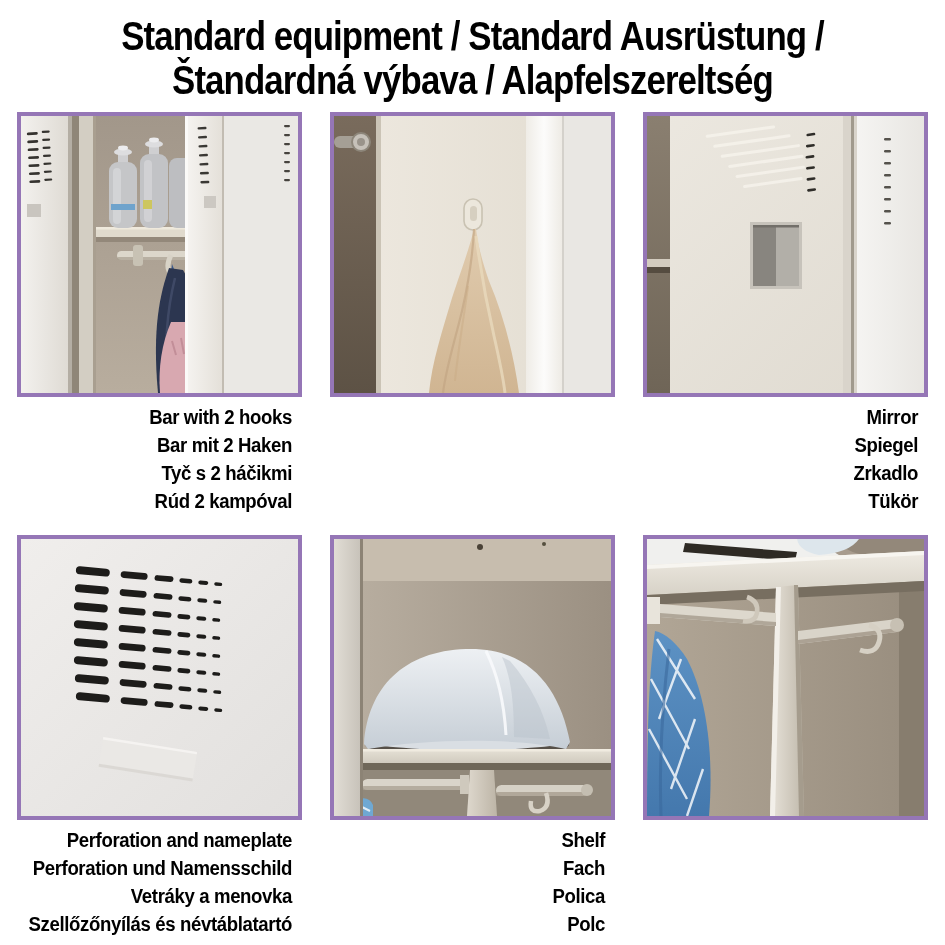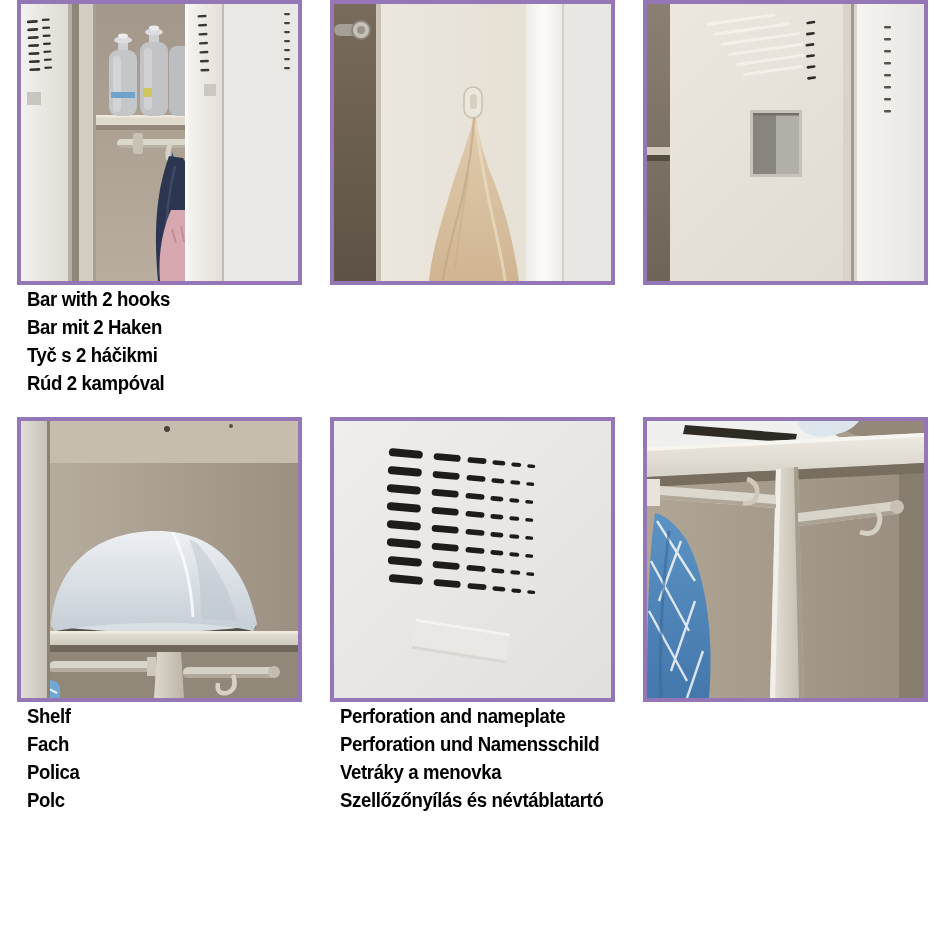--- a/index.html
+++ b/index.html
@@ -9,29 +9,33 @@
   .title { text-align:center; margin:14px 0 10px 0; }
   .tline { display:block; font-size:40px; font-weight:bold; line-height:44px;
            letter-spacing:-1px; transform:scaleX(0.87); white-space:nowrap; }
 
   .grid { display:grid; grid-template-columns:repeat(3,285px); justify-content:center;
           column-gap:28px; row-gap:20px; }
   figure.cell { margin:0; }
   .photo { width:285px; height:285px; border:4px solid #9576b6; background:#e9e5dc; }
   .photo svg { display:block; width:277px; height:277px; }
 
-  .caps { margin-top:0; text-align:left; }
+  .caps { margin-top:6px; text-align:right; }
   .cap { display:block; font-size:20px; font-weight:bold; line-height:28px;
          letter-spacing:-0.4px; white-space:nowrap; transform:scaleX(0.93); }
 </style>
 </head>
 <body>
 
 <div class="page">
 
+  <h1 class="title">
+    <span class="tline">Standard equipment / Standard Ausrüstung /</span>
+    <span class="tline">Štandardná výbava / Alapfelszereltség</span>
+  </h1>
 
   <div class="grid">
 
     <figure class="cell">
       <div class="photo">
         <svg viewBox="0 0 277 277" preserveAspectRatio="none">
           <defs>
             <linearGradient id="p1int" x1="0" y1="0" x2="0" y2="1">
                 <stop offset="0" stop-color="#a2978a"></stop>
                 <stop offset="1" stop-color="#b8ad9e"></stop>
@@ -246,20 +250,117 @@
               <rect x="237" y="46" width="7" height="2.4" rx="1.2"></rect>
                 <rect x="237" y="58" width="7" height="2.4" rx="1.2"></rect>
               <rect x="237" y="70" width="7" height="2.4" rx="1.2"></rect>
                 <rect x="237" y="82" width="7" height="2.4" rx="1.2"></rect>
               <rect x="237" y="94" width="7" height="2.4" rx="1.2"></rect>
                 <rect x="237" y="106" width="7" height="2.4" rx="1.2"></rect>
             </g>
           </g>
         </svg>
       </div>
+      <figcaption class="caps">
+        <span class="cap">Mirror</span>
+        <span class="cap">Spiegel</span>
+        <span class="cap">Zrkadlo</span>
+        <span class="cap">Tükör</span>
+      </figcaption>
+    </figure>
+
+    <figure class="cell">
+      <div class="photo">
+        <svg viewBox="0 0 277 277" preserveAspectRatio="none">
+          <defs>
+            <linearGradient id="p4bg" x1="0" y1="0" x2="1" y2="1">
+                <stop offset="0" stop-color="#f0eeec"></stop>
+                <stop offset="1" stop-color="#e2e0de"></stop>
+              </linearGradient>
+          </defs>
+          <rect width="277" height="277" fill="url(#p4bg)"></rect>
+          <g fill="#1d1c1a">
+            <g transform="rotate(5 55 30)">
+                <rect x="55" y="27" width="34" height="8" rx="4"></rect>
+                <rect x="100" y="28" width="27" height="6.8" rx="3.4"></rect>
+                <rect x="134" y="29" width="19" height="5.6" rx="2.8"></rect>
+                <rect x="159" y="30" width="13" height="4.6" rx="2.3"></rect>
+                <rect x="178" y="30.5" width="10" height="4" rx="2"></rect>
+                <rect x="194" y="31" width="8" height="3.4" rx="1.7"></rect>
+              </g>
+            <g transform="rotate(5 55 48)">
+                <rect x="54" y="45" width="34" height="8" rx="4"></rect>
+                <rect x="99" y="46" width="27" height="6.8" rx="3.4"></rect>
+                <rect x="133" y="47" width="19" height="5.6" rx="2.8"></rect>
+                <rect x="158" y="48" width="13" height="4.6" rx="2.3"></rect>
+                <rect x="177" y="48.5" width="10" height="4" rx="2"></rect>
+                <rect x="193" y="49" width="8" height="3.4" rx="1.7"></rect>
+              </g>
+            <g transform="rotate(5 55 66)">
+                <rect x="53" y="63" width="34" height="8" rx="4"></rect>
+                <rect x="98" y="64" width="27" height="6.8" rx="3.4"></rect>
+                <rect x="132" y="65" width="19" height="5.6" rx="2.8"></rect>
+                <rect x="157" y="66" width="13" height="4.6" rx="2.3"></rect>
+                <rect x="176" y="66.5" width="10" height="4" rx="2"></rect>
+                <rect x="192" y="67" width="8" height="3.4" rx="1.7"></rect>
+              </g>
+            <g transform="rotate(5 55 84)">
+                <rect x="53" y="81" width="34" height="8" rx="4"></rect>
+                <rect x="98" y="82" width="27" height="6.8" rx="3.4"></rect>
+                <rect x="132" y="83" width="19" height="5.6" rx="2.8"></rect>
+                <rect x="157" y="84" width="13" height="4.6" rx="2.3"></rect>
+                <rect x="176" y="84.5" width="10" height="4" rx="2"></rect>
+                <rect x="192" y="85" width="8" height="3.4" rx="1.7"></rect>
+              </g>
+            <g transform="rotate(5 55 102)">
+                <rect x="53" y="99" width="34" height="8" rx="4"></rect>
+                <rect x="98" y="100" width="27" height="6.8" rx="3.4"></rect>
+                <rect x="132" y="101" width="19" height="5.6" rx="2.8"></rect>
+                <rect x="157" y="102" width="13" height="4.6" rx="2.3"></rect>
+                <rect x="176" y="102.5" width="10" height="4" rx="2"></rect>
+                <rect x="192" y="103" width="8" height="3.4" rx="1.7"></rect>
+              </g>
+            <g transform="rotate(5 55 120)">
+                <rect x="53" y="117" width="34" height="8" rx="4"></rect>
+                <rect x="98" y="118" width="27" height="6.8" rx="3.4"></rect>
+                <rect x="132" y="119" width="19" height="5.6" rx="2.8"></rect>
+                <rect x="157" y="120" width="13" height="4.6" rx="2.3"></rect>
+                <rect x="176" y="120.5" width="10" height="4" rx="2"></rect>
+                <rect x="192" y="121" width="8" height="3.4" rx="1.7"></rect>
+              </g>
+            <g transform="rotate(5 55 138)">
+                <rect x="54" y="135" width="34" height="8" rx="4"></rect>
+                <rect x="99" y="136" width="27" height="6.8" rx="3.4"></rect>
+                <rect x="133" y="137" width="19" height="5.6" rx="2.8"></rect>
+                <rect x="158" y="138" width="13" height="4.6" rx="2.3"></rect>
+                <rect x="177" y="138.5" width="10" height="4" rx="2"></rect>
+                <rect x="193" y="139" width="8" height="3.4" rx="1.7"></rect>
+              </g>
+            <g transform="rotate(5 55 156)">
+                <rect x="55" y="153" width="34" height="8" rx="4"></rect>
+                <rect x="100" y="154" width="27" height="6.8" rx="3.4"></rect>
+                <rect x="134" y="155" width="19" height="5.6" rx="2.8"></rect>
+                <rect x="159" y="156" width="13" height="4.6" rx="2.3"></rect>
+                <rect x="178" y="156.5" width="10" height="4" rx="2"></rect>
+                <rect x="194" y="157" width="8" height="3.4" rx="1.7"></rect>
+              </g>
+          </g>
+          <g transform="rotate(9 82 200)">
+            <rect x="82" y="198" width="95" height="30" fill="#eae8e5"></rect>
+            <rect x="82" y="198" width="95" height="2.5" fill="#f5f3f1"></rect>
+            <rect x="82" y="225" width="95" height="3" fill="#d4d1cd" opacity="0.7"></rect>
+          </g>
+        </svg>
+      </div>
+      <figcaption class="caps">
+        <span class="cap">Perforation and nameplate</span>
+        <span class="cap">Perforation und Namensschild</span>
+        <span class="cap">Vetráky a menovka</span>
+        <span class="cap">Szellőzőnyílás és névtáblatartó</span>
+      </figcaption>
     </figure>
 
     <figure class="cell">
       <div class="photo">
         <svg viewBox="0 0 277 277" preserveAspectRatio="none">
           <defs>
             <linearGradient id="p5wall" x1="0" y1="0" x2="1" y2="0">
                 <stop offset="0" stop-color="#bab0a2"></stop>
                 <stop offset="1" stop-color="#9b9082"></stop>
               </linearGradient>
@@ -320,111 +421,20 @@
         <span class="cap">Fach</span>
         <span class="cap">Polica</span>
         <span class="cap">Polc</span>
       </figcaption>
     </figure>
 
     <figure class="cell">
       <div class="photo">
         <svg viewBox="0 0 277 277" preserveAspectRatio="none">
           <defs>
-            <linearGradient id="p4bg" x1="0" y1="0" x2="1" y2="1">
-                <stop offset="0" stop-color="#f0eeec"></stop>
-                <stop offset="1" stop-color="#e2e0de"></stop>
-              </linearGradient>
-          </defs>
-          <rect width="277" height="277" fill="url(#p4bg)"></rect>
-          <g fill="#1d1c1a">
-            <g transform="rotate(5 55 30)">
-                <rect x="55" y="27" width="34" height="8" rx="4"></rect>
-                <rect x="100" y="28" width="27" height="6.8" rx="3.4"></rect>
-                <rect x="134" y="29" width="19" height="5.6" rx="2.8"></rect>
-                <rect x="159" y="30" width="13" height="4.6" rx="2.3"></rect>
-                <rect x="178" y="30.5" width="10" height="4" rx="2"></rect>
-                <rect x="194" y="31" width="8" height="3.4" rx="1.7"></rect>
-              </g>
-            <g transform="rotate(5 55 48)">
-                <rect x="54" y="45" width="34" height="8" rx="4"></rect>
-                <rect x="99" y="46" width="27" height="6.8" rx="3.4"></rect>
-                <rect x="133" y="47" width="19" height="5.6" rx="2.8"></rect>
-                <rect x="158" y="48" width="13" height="4.6" rx="2.3"></rect>
-                <rect x="177" y="48.5" width="10" height="4" rx="2"></rect>
-                <rect x="193" y="49" width="8" height="3.4" rx="1.7"></rect>
-              </g>
-            <g transform="rotate(5 55 66)">
-                <rect x="53" y="63" width="34" height="8" rx="4"></rect>
-                <rect x="98" y="64" width="27" height="6.8" rx="3.4"></rect>
-                <rect x="132" y="65" width="19" height="5.6" rx="2.8"></rect>
-                <rect x="157" y="66" width="13" height="4.6" rx="2.3"></rect>
-                <rect x="176" y="66.5" width="10" height="4" rx="2"></rect>
-                <rect x="192" y="67" width="8" height="3.4" rx="1.7"></rect>
-              </g>
-            <g transform="rotate(5 55 84)">
-                <rect x="53" y="81" width="34" height="8" rx="4"></rect>
-                <rect x="98" y="82" width="27" height="6.8" rx="3.4"></rect>
-                <rect x="132" y="83" width="19" height="5.6" rx="2.8"></rect>
-                <rect x="157" y="84" width="13" height="4.6" rx="2.3"></rect>
-                <rect x="176" y="84.5" width="10" height="4" rx="2"></rect>
-                <rect x="192" y="85" width="8" height="3.4" rx="1.7"></rect>
-              </g>
-            <g transform="rotate(5 55 102)">
-                <rect x="53" y="99" width="34" height="8" rx="4"></rect>
-                <rect x="98" y="100" width="27" height="6.8" rx="3.4"></rect>
-                <rect x="132" y="101" width="19" height="5.6" rx="2.8"></rect>
-                <rect x="157" y="102" width="13" height="4.6" rx="2.3"></rect>
-                <rect x="176" y="102.5" width="10" height="4" rx="2"></rect>
-                <rect x="192" y="103" width="8" height="3.4" rx="1.7"></rect>
-              </g>
-            <g transform="rotate(5 55 120)">
-                <rect x="53" y="117" width="34" height="8" rx="4"></rect>
-                <rect x="98" y="118" width="27" height="6.8" rx="3.4"></rect>
-                <rect x="132" y="119" width="19" height="5.6" rx="2.8"></rect>
-                <rect x="157" y="120" width="13" height="4.6" rx="2.3"></rect>
-                <rect x="176" y="120.5" width="10" height="4" rx="2"></rect>
-                <rect x="192" y="121" width="8" height="3.4" rx="1.7"></rect>
-              </g>
-            <g transform="rotate(5 55 138)">
-                <rect x="54" y="135" width="34" height="8" rx="4"></rect>
-                <rect x="99" y="136" width="27" height="6.8" rx="3.4"></rect>
-                <rect x="133" y="137" width="19" height="5.6" rx="2.8"></rect>
-                <rect x="158" y="138" width="13" height="4.6" rx="2.3"></rect>
-                <rect x="177" y="138.5" width="10" height="4" rx="2"></rect>
-                <rect x="193" y="139" width="8" height="3.4" rx="1.7"></rect>
-              </g>
-            <g transform="rotate(5 55 156)">
-                <rect x="55" y="153" width="34" height="8" rx="4"></rect>
-                <rect x="100" y="154" width="27" height="6.8" rx="3.4"></rect>
-                <rect x="134" y="155" width="19" height="5.6" rx="2.8"></rect>
-                <rect x="159" y="156" width="13" height="4.6" rx="2.3"></rect>
-                <rect x="178" y="156.5" width="10" height="4" rx="2"></rect>
-                <rect x="194" y="157" width="8" height="3.4" rx="1.7"></rect>
-              </g>
-          </g>
-          <g transform="rotate(9 82 200)">
-            <rect x="82" y="198" width="95" height="30" fill="#eae8e5"></rect>
-            <rect x="82" y="198" width="95" height="2.5" fill="#f5f3f1"></rect>
-            <rect x="82" y="225" width="95" height="3" fill="#d4d1cd" opacity="0.7"></rect>
-          </g>
-        </svg>
-      </div>
-      <figcaption class="caps">
-        <span class="cap">Perforation and nameplate</span>
-        <span class="cap">Perforation und Namensschild</span>
-        <span class="cap">Vetráky a menovka</span>
-        <span class="cap">Szellőzőnyílás és névtáblatartó</span>
-      </figcaption>
-    </figure>
-
-    <figure class="cell">
-      <div class="photo">
-        <svg viewBox="0 0 277 277" preserveAspectRatio="none">
-          <defs>
             <linearGradient id="p6wall" x1="0" y1="0" x2="1" y2="0">
                 <stop offset="0" stop-color="#b1a696"></stop>
                 <stop offset="1" stop-color="#988d7e"></stop>
               </linearGradient>
             <linearGradient id="p6shelf" x1="0" y1="0" x2="0" y2="1">
                 <stop offset="0" stop-color="#efebe3"></stop>
                 <stop offset="1" stop-color="#d7d2c7"></stop>
               </linearGradient>
             <linearGradient id="p6div" x1="0" y1="0" x2="1" y2="0">
                 <stop offset="0" stop-color="#e8e3da"></stop>

